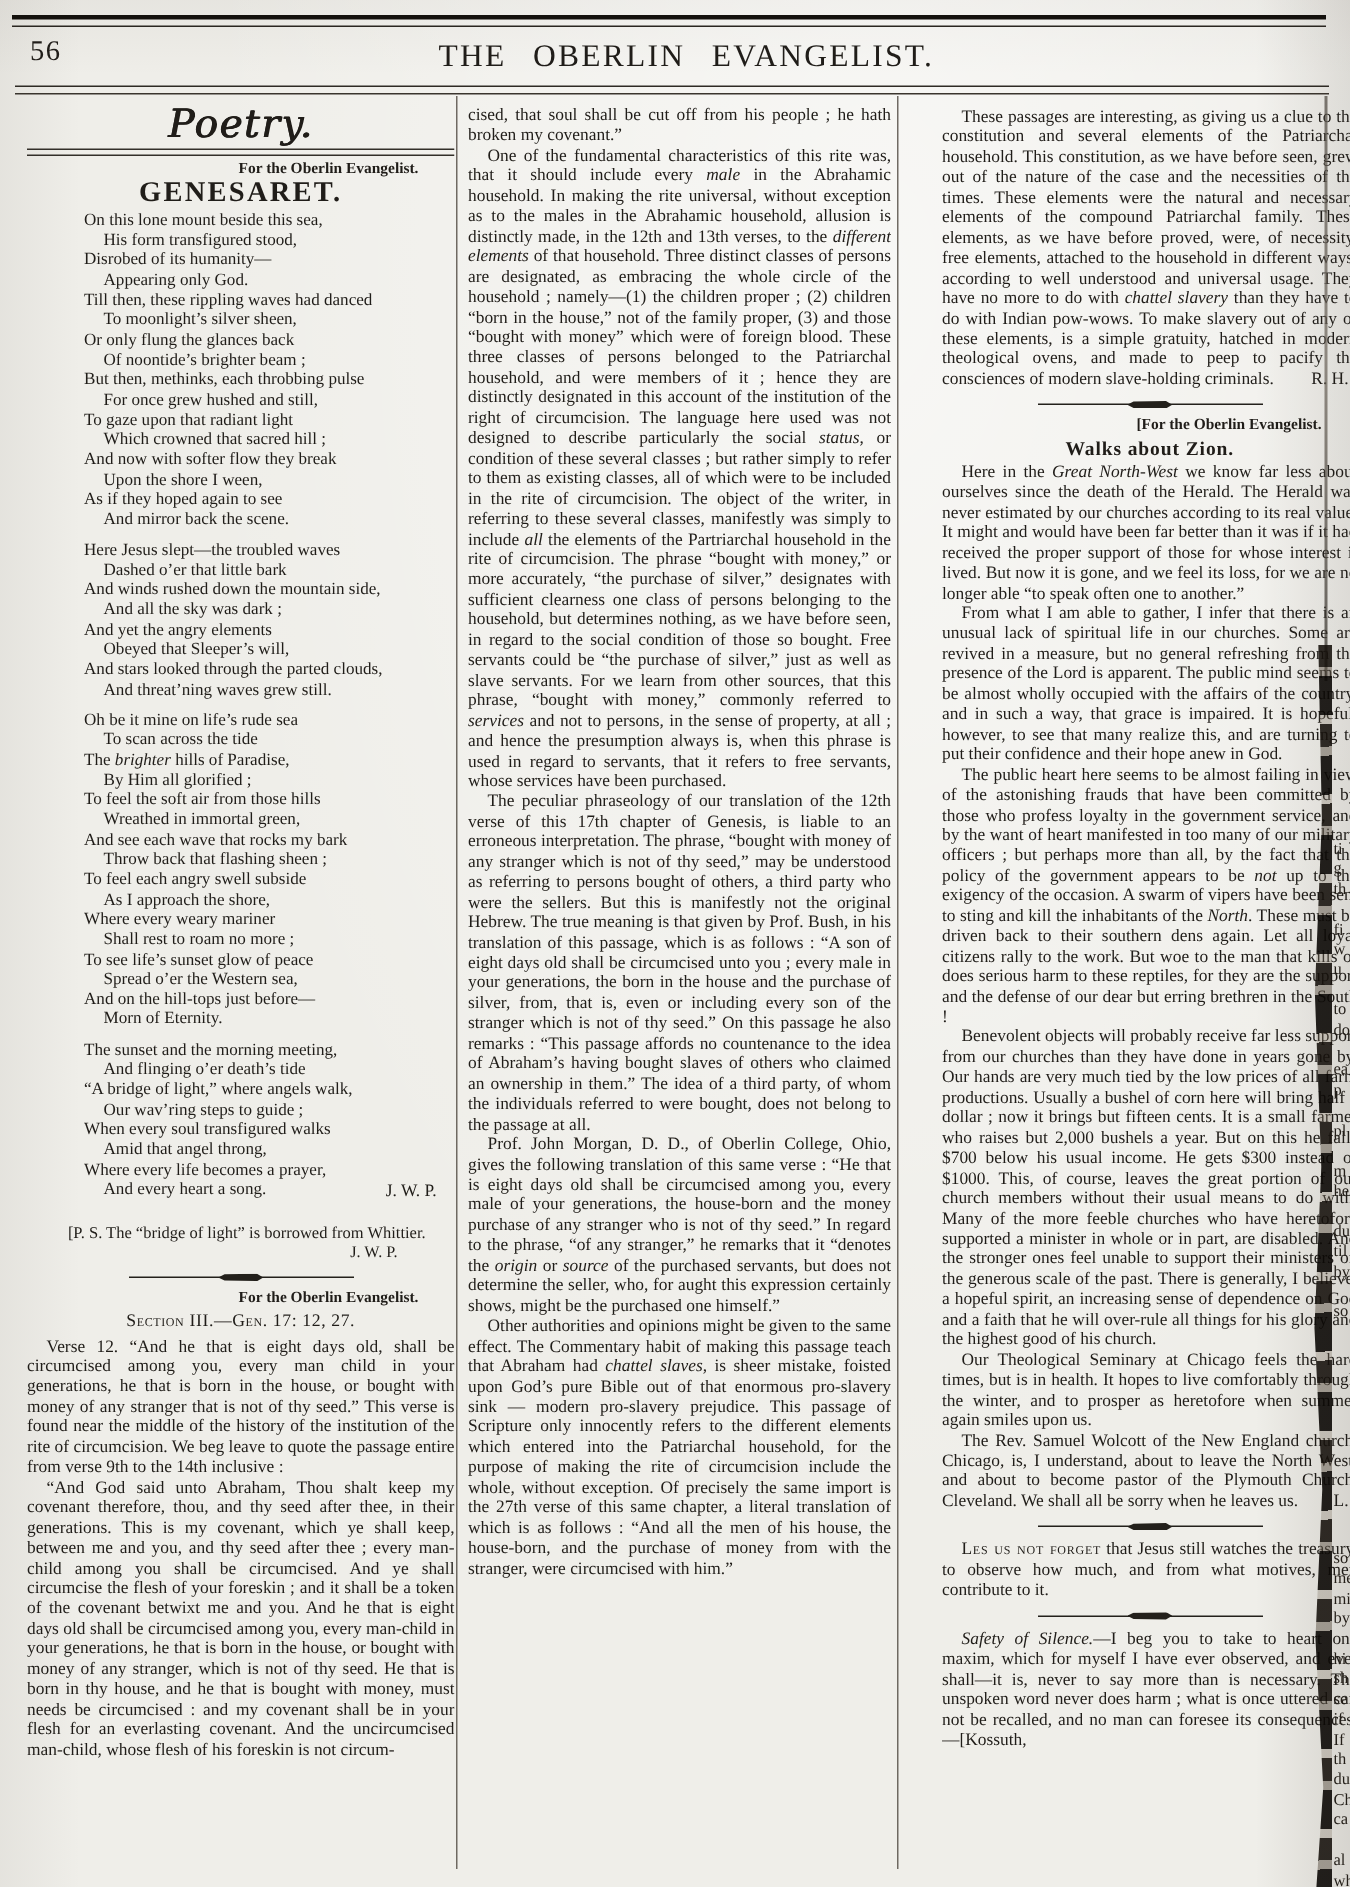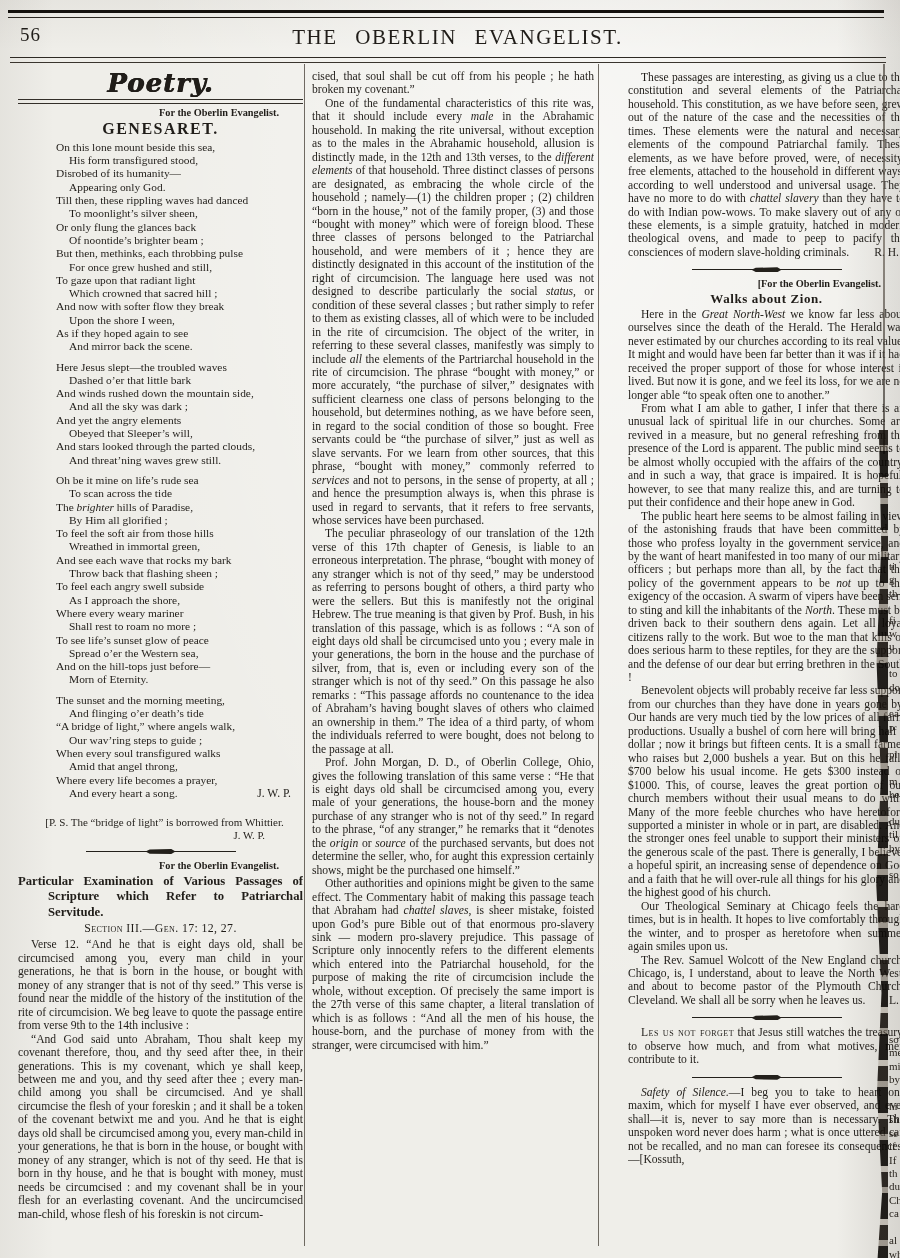--- a/index.html
+++ b/index.html
@@ -25,26 +25,26 @@
   
   .col{position:absolute;top:70px;height:1178px;overflow:hidden;font-size:11.6px;line-height:13.45px;}
   .col-left{left:18px;width:285px;top:66px;}
   .col-mid{left:312px;width:282px;}
   .col-right{left:628px;width:277px;top:71px;}
   p.para{margin:0;text-align:justify;text-indent:13px;}
   p.para.noind{text-indent:0;}
   .sig{float:right;padding-right:6px;font-size:11.6px;}
   .sc{font-variant:small-caps;letter-spacing:.5px;}
   
-  .poetry-title{text-align:center;font-family:"DejaVu Serif",serif;font-style:italic;font-weight:bold;
+  .poetry-title{text-align:center;font-family:"DejaVu Serif",serif;font-style:italic;font-weight:normal;
     font-size:26px;line-height:28px;margin:3px 0 2px;letter-spacing:1px;
     text-shadow:.6px 0 0 #201d19, 0 .4px 0 #201d19;}
   .thin-double{height:3.4px;border-top:1px solid #332f29;border-bottom:1px solid #332f29;margin:1px 0 3px;}
   .credit{text-align:right;font-weight:bold;font-size:10.3px;line-height:12px;padding-right:24px;margin:2px 0;}
-  .poem-title{text-align:center;font-weight:bold;font-size:16px;letter-spacing:1.5px;margin:3px 0 5px;}
+  .poem-title{text-align:center;font-weight:bold;font-size:19px;letter-spacing:1.5px;margin:3px 0 5px;}
   .poem{margin-top:2px;}
   .pline{white-space:nowrap;padding-left:38px;font-size:11.4px;line-height:13.3px;}
   .pline.in{padding-left:51px;}
   .pline.sb{margin-top:7px;}
   .pline .sig{padding-right:12px;}
   .ps{font-size:11px;line-height:12.5px;margin-top:16px;padding-left:8px;text-align:center;}
   .ps-sig{text-align:right;font-size:10.8px;padding-right:38px;line-height:12.5px;}
   
   .divider{position:relative;width:150px;height:9px;margin:6px auto 4px;}
   .divider:before{content:"";position:absolute;left:0;right:0;top:4px;border-top:1.3px solid #23201b;}
@@ -135,21 +135,20 @@
         <div class="pline in">Amid that angel throng,</div>
         <div class="pline">Where every life becomes a prayer,</div>
         <div class="pline in">And every heart a song.<span class="sig">J. W. P.</span></div>
       </div>
 
     <div class="ps">[P. S.  The “bridge of light” is borrowed from Whittier.</div>
     <div class="ps-sig">J. W. P.</div>
 
     <div class="divider"></div>
     <div class="credit">For the Oberlin Evangelist.</div>
-    <div class="article-title">Particular Examination of Various Passages of Scripture which Refer to Patriarchal Servitude.</div>
     <div class="section-line">Section III.—Gen. 17: 12, 27.</div>
 
     <div>
 
     <p class="para">Verse 12.  “And he that is eight days old, shall be circumcised among you, every man child in your generations, he that is born in the house, or bought with money of any stranger that is not of thy seed.” This verse is found near the middle of the history of the institution of the rite of circumcision.  We beg leave to quote the passage entire from verse 9th to the 14th inclusive :</p>
         <p class="para">“And God said unto Abraham, Thou shalt keep my covenant therefore, thou, and thy seed after thee, in their generations.  This is my covenant, which ye shall keep, between me and you, and thy seed after thee ; every man-child among you shall be circumcised.  And ye shall circumcise the flesh of your foreskin ; and it shall be a token of the covenant betwixt me and you.  And he that is eight days old shall be circumcised among you, every man-child in your generations, he that is born in the house, or bought with money of any stranger, which is not of thy seed.  He that is born in thy house, and he that is bought with money, must needs be circumcised : and my covenant shall be in your flesh for an everlasting covenant.  And the uncircumcised man-child, whose flesh of his foreskin is not circum-</p>
       </div>
   </div>
 
   <div class="col col-mid">

